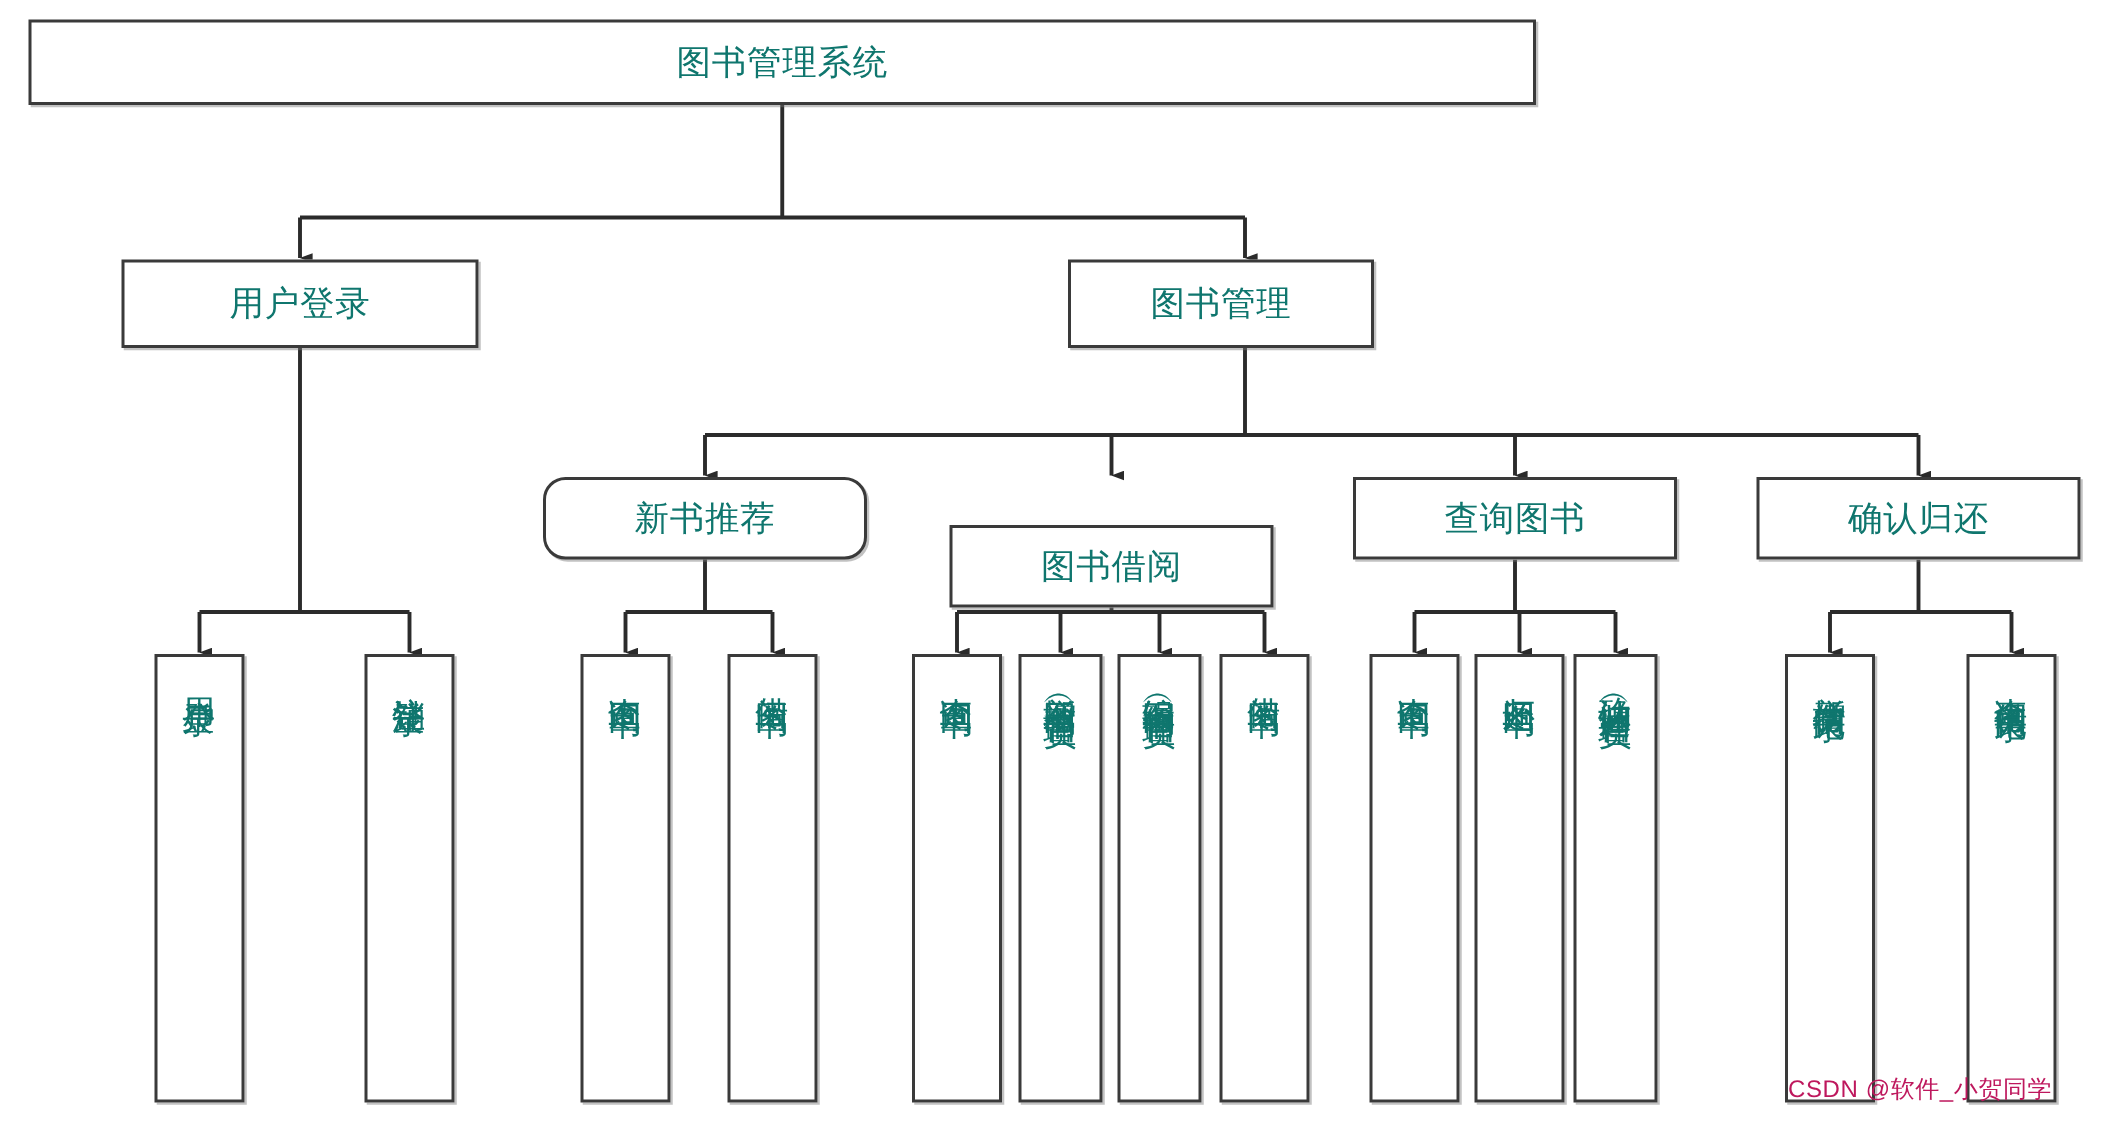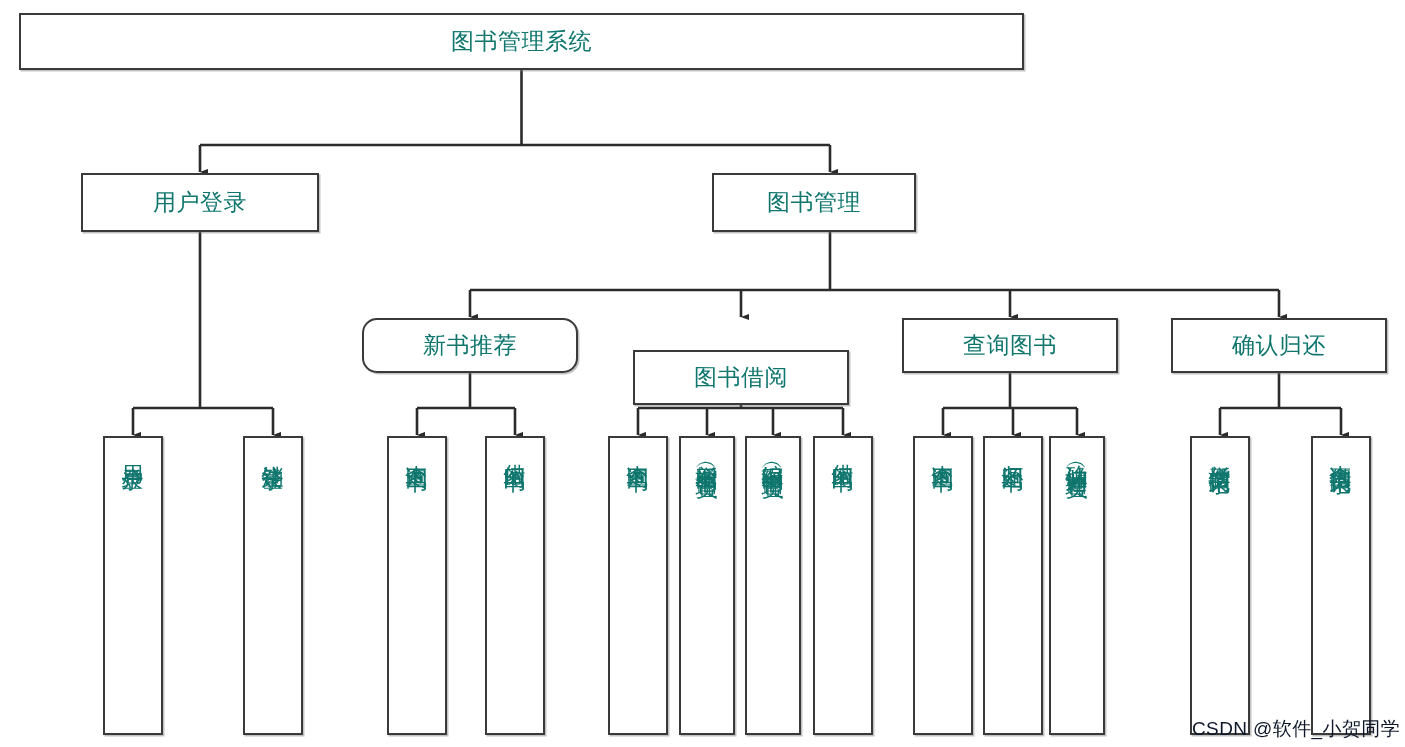--- a/index.html
+++ b/index.html
@@ -60,22 +60,22 @@
     writing-mode: vertical-rl;
     text-orientation: upright;
     font-size: 22px;
     line-height: 1.05;
     letter-spacing: 2px;
     white-space: normal;
     max-height: 285px;
   }
   .watermark {
     position: absolute;
-    color: #0f172a;
-    font-size: 19px;
+    color: #be185d;
+    font-size: 16px;
     white-space: nowrap;
     letter-spacing: 0.4px;
     user-select: none;
   }
 </style>
 </head>
 <body>
 
 <div id="diagram-root">
 

